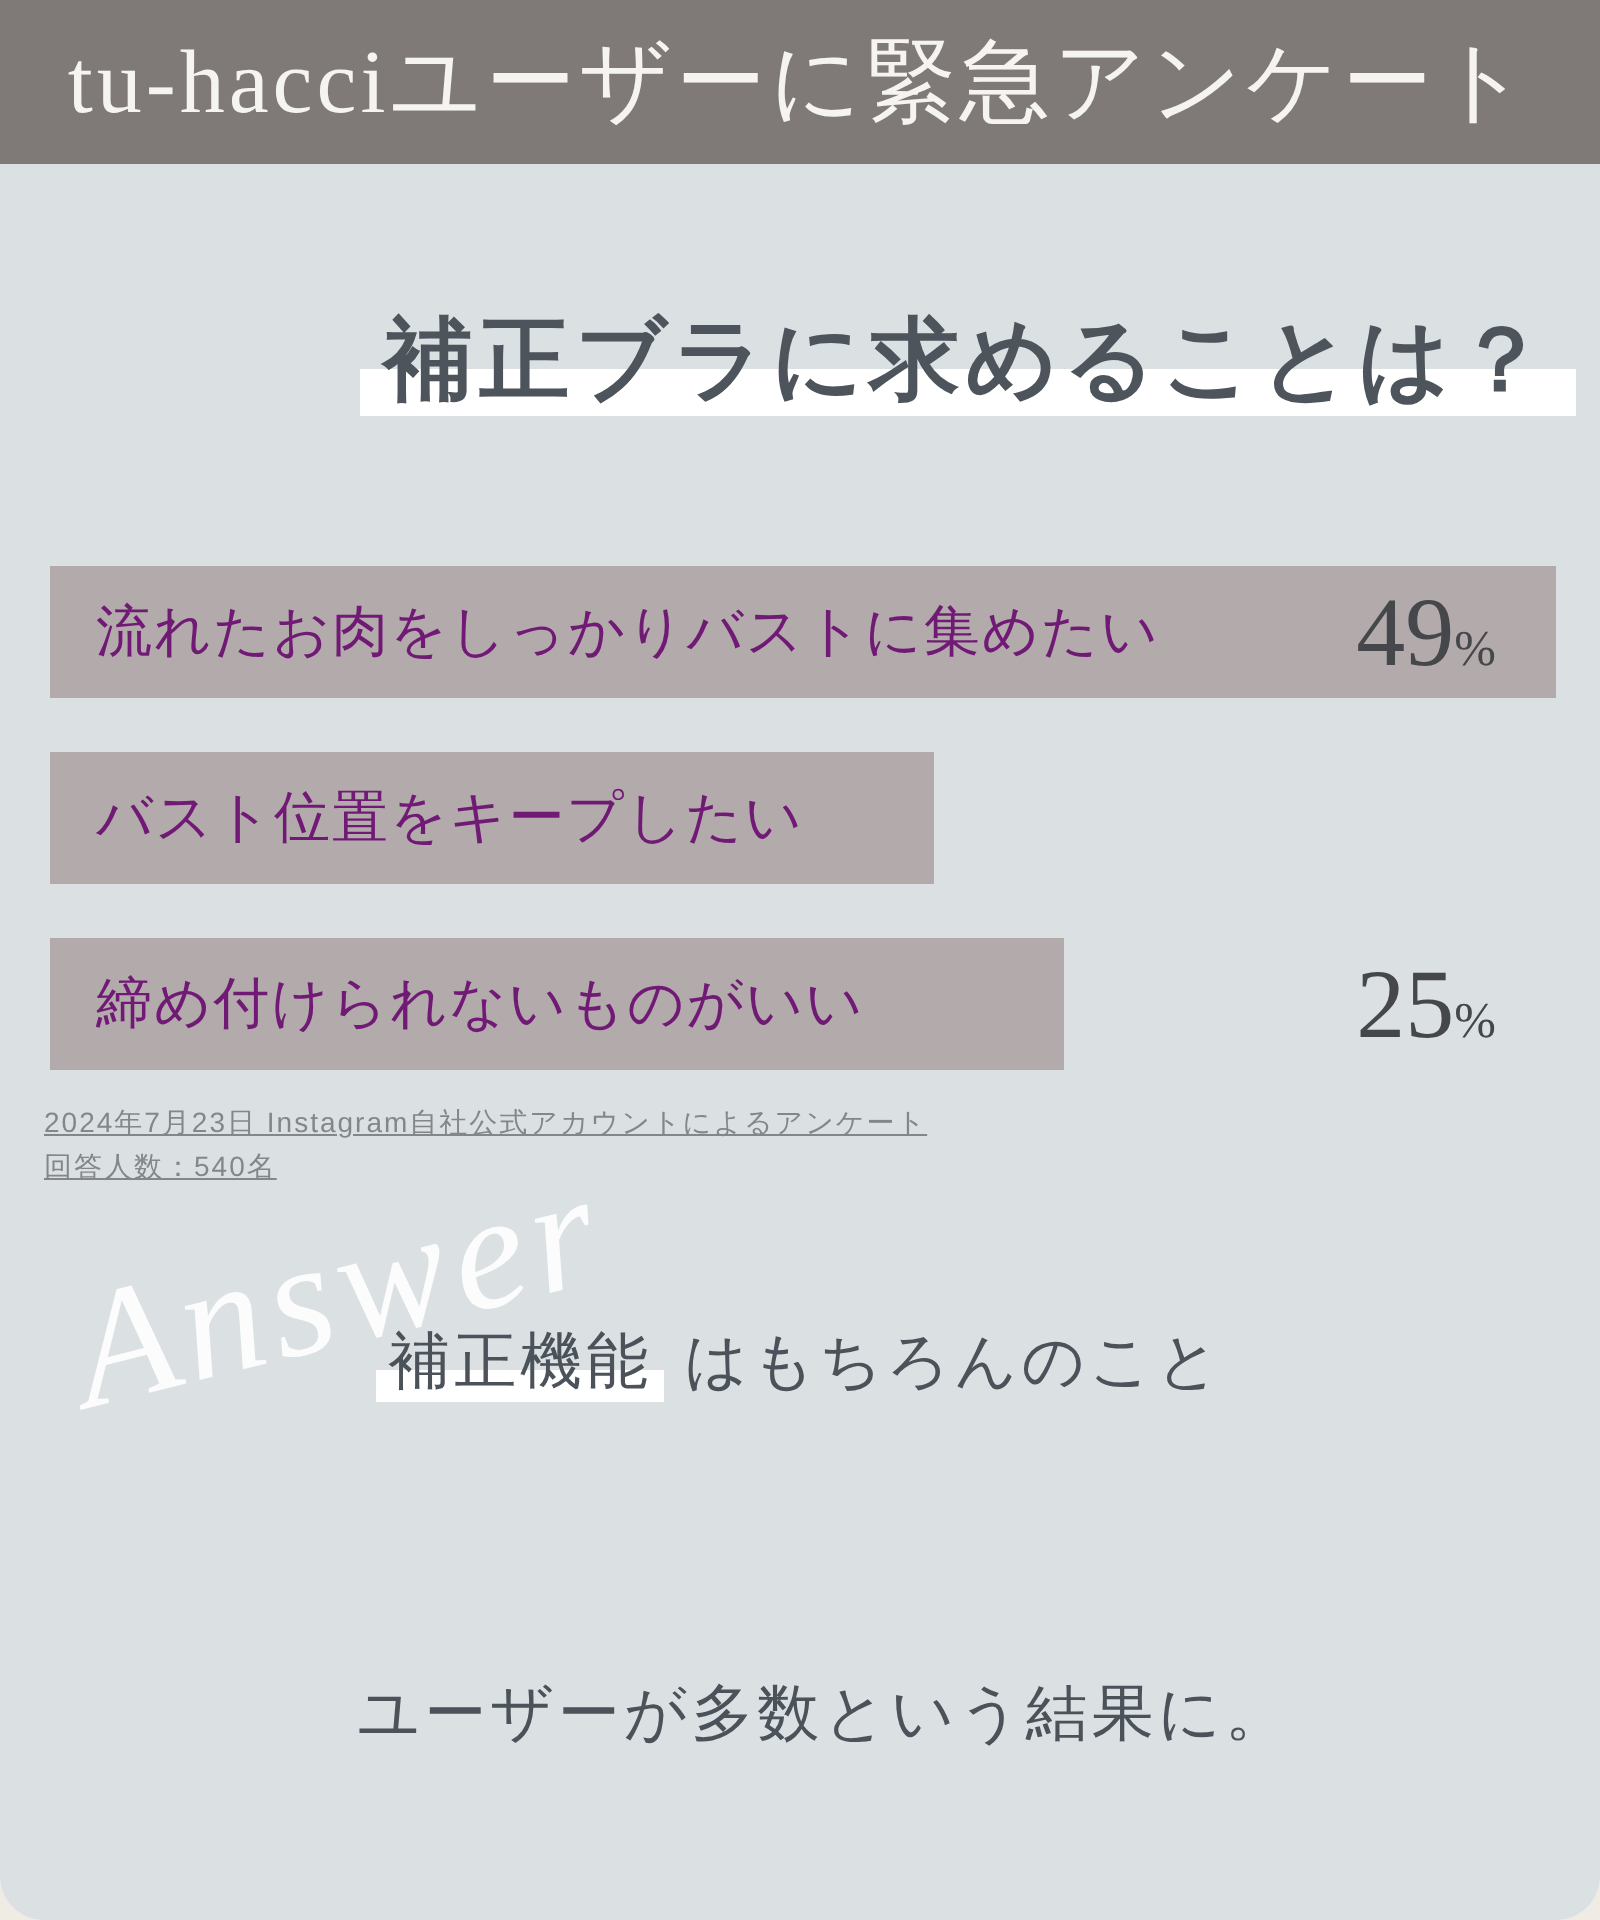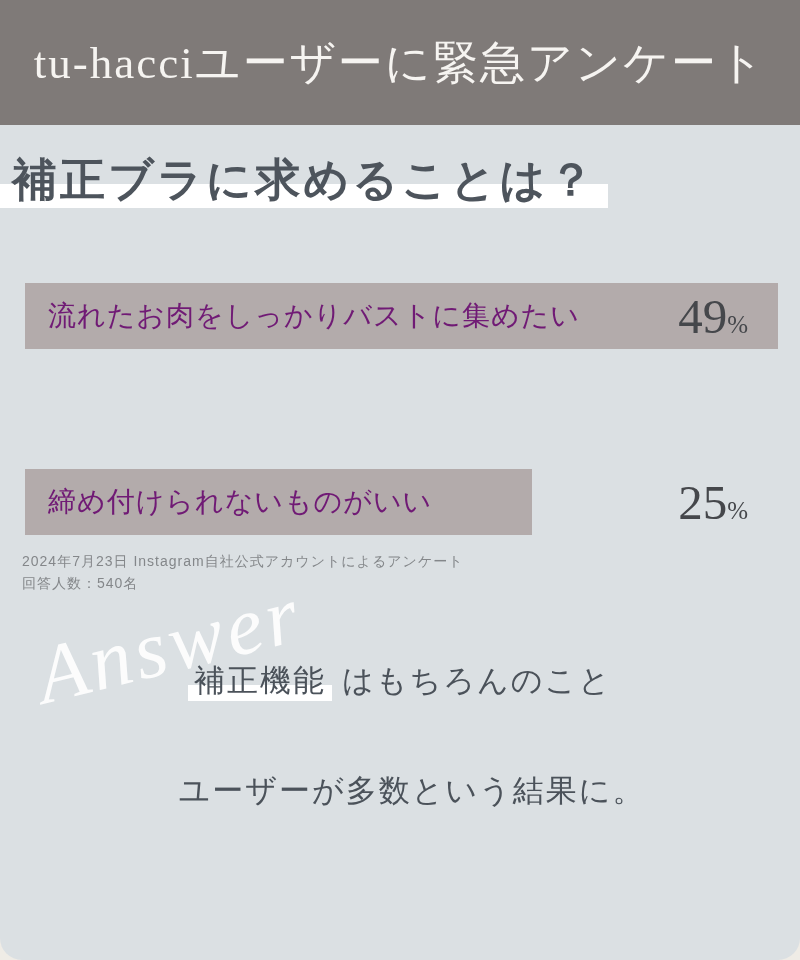--- a/index.html
+++ b/index.html
@@ -18,37 +18,37 @@
   .panel {
     position: absolute;
     inset: 0;
     background: #dbe0e3;
     border-radius: 0 0 22px 22px;
   }
   
   .banner {
     position: absolute;
     top: 0; left: 0; right: 0;
-    height: 125px;
+    height: 82px;
     background: #7f7a78;
     display: flex;
     align-items: center;
     justify-content: center;
   }
   .banner-title {
     color: #f6f4f1;
     font-size: 45px;
     letter-spacing: 2px;
     font-weight: 400;
   }
   
   .question-wrap {
     position: absolute;
     top: 152px; left: 0; right: 12px;
-    text-align: left;
+    text-align: right;
   }
   .question {
     display: inline-block;
     font-size: 45px;
     line-height: 1.25;
     letter-spacing: 3px;
     color: #4d545c;
     padding: 0 12px;
     background: linear-gradient(to bottom, rgba(255,255,255,0) 58%, #ffffff 58%, #ffffff 100%);
   }
@@ -91,20 +91,21 @@
   .value-unit { font-size: 25px; }
   
   .footnote {
     position: absolute;
     top: 550px; left: 22px;
     font-family: "Liberation Sans", "DejaVu Sans", sans-serif;
     font-size: 14px;
     line-height: 1.6;
     color: #84878a;
     letter-spacing: 1px;
+    text-decoration: underline;
   }
   
   .answer-script {
     position: absolute;
     top: 598px; left: 34px;
     font-size: 82px;
     font-style: italic;
     color: #ffffff;
     opacity: 0.92;
     transform: rotate(-14deg);
@@ -115,21 +116,21 @@
     position: absolute;
     left: 0; right: 0;
     text-align: center;
     color: #4b525a;
     font-size: 31px;
     letter-spacing: 2px;
     white-space: nowrap;
   }
   .answer-line1 { top: 660px; }
   .answer-line2 { top: 733px; }
-  .answer-line3 { top: 770px; margin-left: 24px; }
+  .answer-line3 { top: 836px; margin-left: 24px; }
   .hl {
     display: inline-block;
     line-height: 1.28;
     background: linear-gradient(to bottom, rgba(255,255,255,0) 60%, #ffffff 60%, #ffffff 100%);
   }
   .hl-word { padding: 0 6px; margin-right: 10px; }
   .hl-line { padding: 0 16px; }
 </style>
 </head>
 <body>
@@ -150,20 +151,23 @@
     <div class="result-row">
       <div class="result-bar w1">
         <span class="result-label">流れたお肉をしっかりバストに集めたい</span>
       </div>
       <div class="result-value">
         <span class="value-num">49</span><span class="value-unit">%</span>
       </div>
     </div>
 
     <div class="result-row">
+      <div class="result-bar w2">
+        <span class="result-label">バスト位置をキープしたい</span>
+      </div>
     </div>
 
     <div class="result-row">
       <div class="result-bar w3">
         <span class="result-label">締め付けられないものがいい</span>
       </div>
       <div class="result-value">
         <span class="value-num">25</span><span class="value-unit">%</span>
       </div>
     </div>

